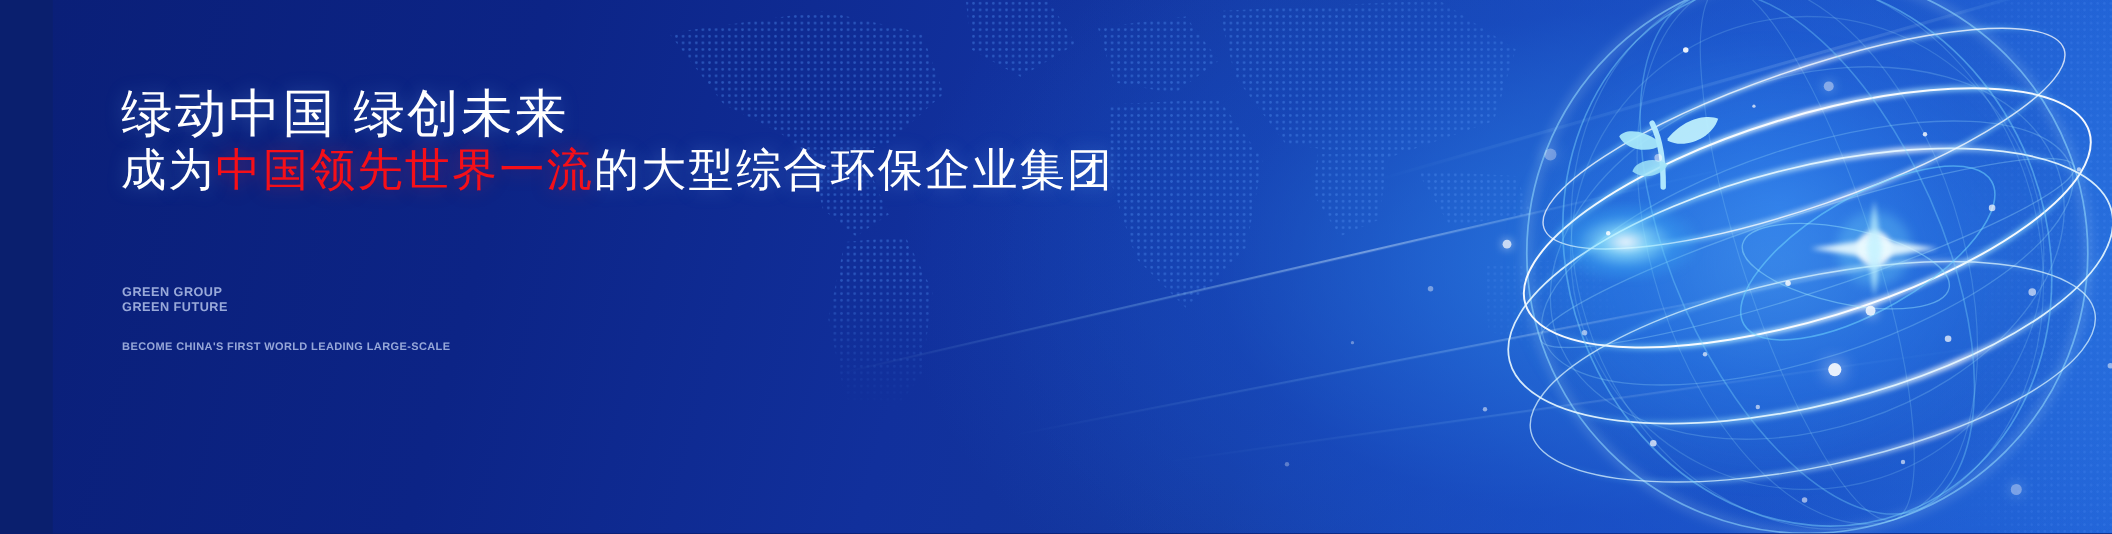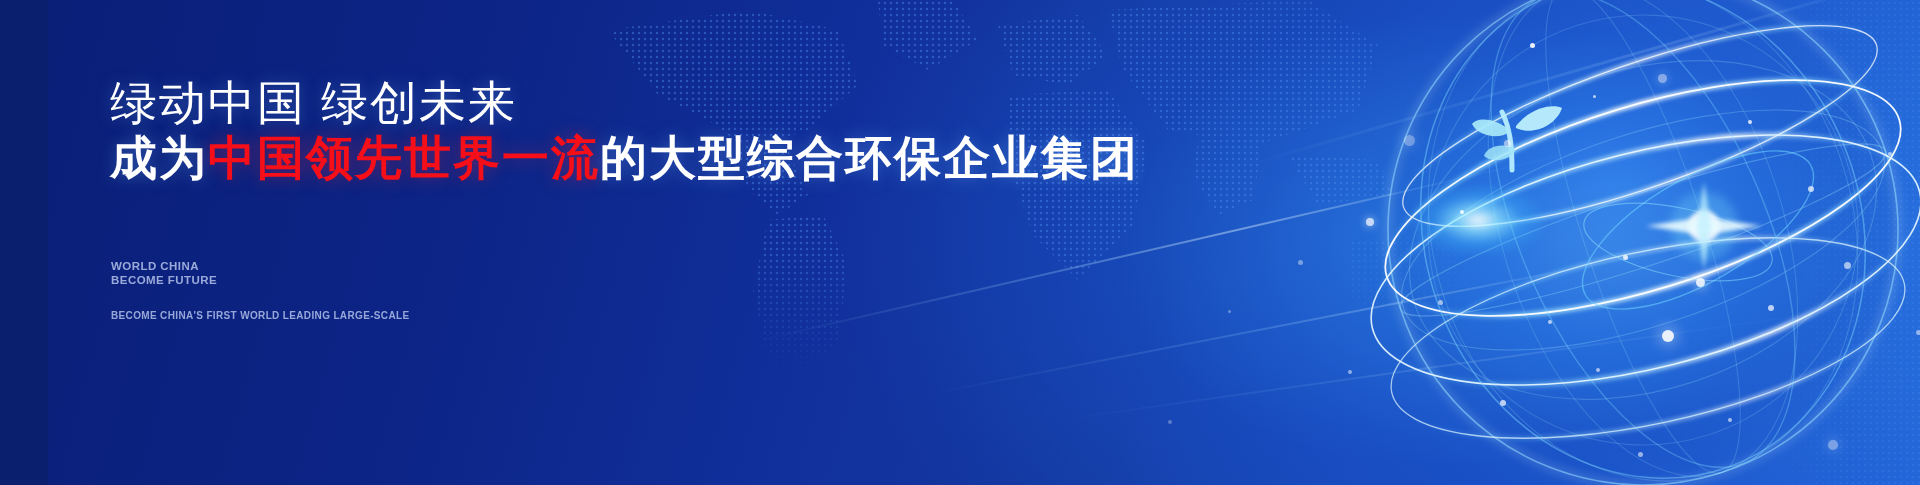--- a/index.html
+++ b/index.html
@@ -69,22 +69,22 @@
   .copy{position:absolute; left:62px; top:0; width:1050px; height:485px;}
 
   .headline-1{
     position:absolute; left:0; top:79px;
     font-size:47px; line-height:1.0; letter-spacing:2px;
     color:#ffffff; font-weight:400; white-space:nowrap;
     text-shadow:0 0 16px rgba(120,190,255,.35);
   }
   .headline-2{
     position:absolute; left:0; top:134px;
-    font-size:47px; line-height:1.0; letter-spacing:2px;
-    color:#ffffff; font-weight:700; white-space:nowrap;
+    font-size:41px; line-height:1.0; letter-spacing:2px;
+    color:#ffffff; font-weight:400; white-space:nowrap;
     text-shadow:0 0 16px rgba(120,190,255,.35);
   }
   .hl-red{ color:#f60f18; text-shadow:0 0 18px rgba(255,40,50,.35); }
 
   .sub-en{
     position:absolute; left:1px; top:259px;
     font-size:11.5px; font-weight:bold; letter-spacing:.45px; line-height:14px;
     color:#b9c8ee; opacity:.82; white-space:nowrap;
   }
   .sub-en-2{
@@ -259,22 +259,22 @@
 
   <div class="copy">
 
     <div class="headline-1">绿动中国  绿创未来</div>
 
     <div class="headline-2">
       <span>成为</span><span class="hl-red">中国领先世界一流</span><span>的大型综合环保企业集团</span>
     </div>
 
     <div class="sub-en">
-      <div>WORLD CHINA</div>
-      <div>BECOME FUTURE</div>
+      <div>GREEN GROUP</div>
+      <div>GREEN FUTURE</div>
     </div>
 
     <div class="sub-en-2">
       <div>BECOME CHINA'S FIRST WORLD LEADING LARGE-SCALE</div>
     </div>
 
   </div>
 </div>
 
 </body></html>

